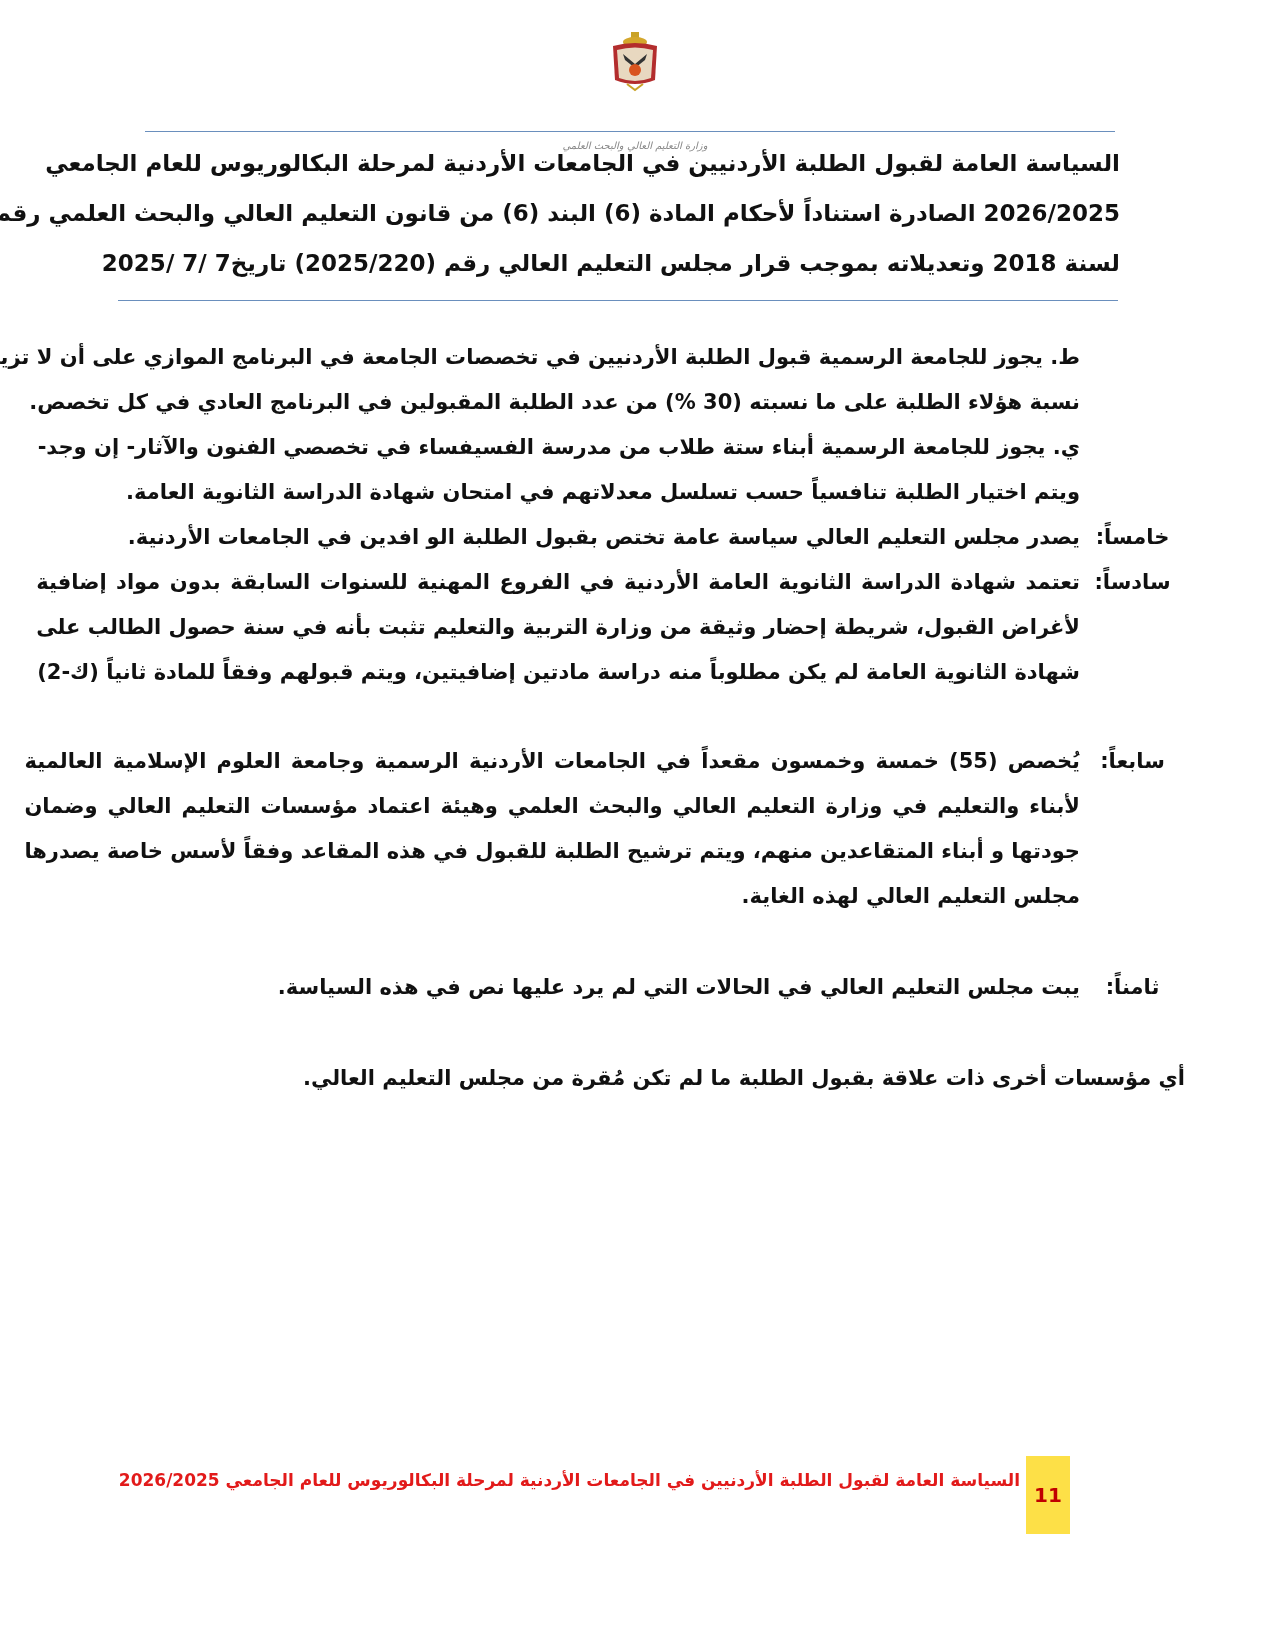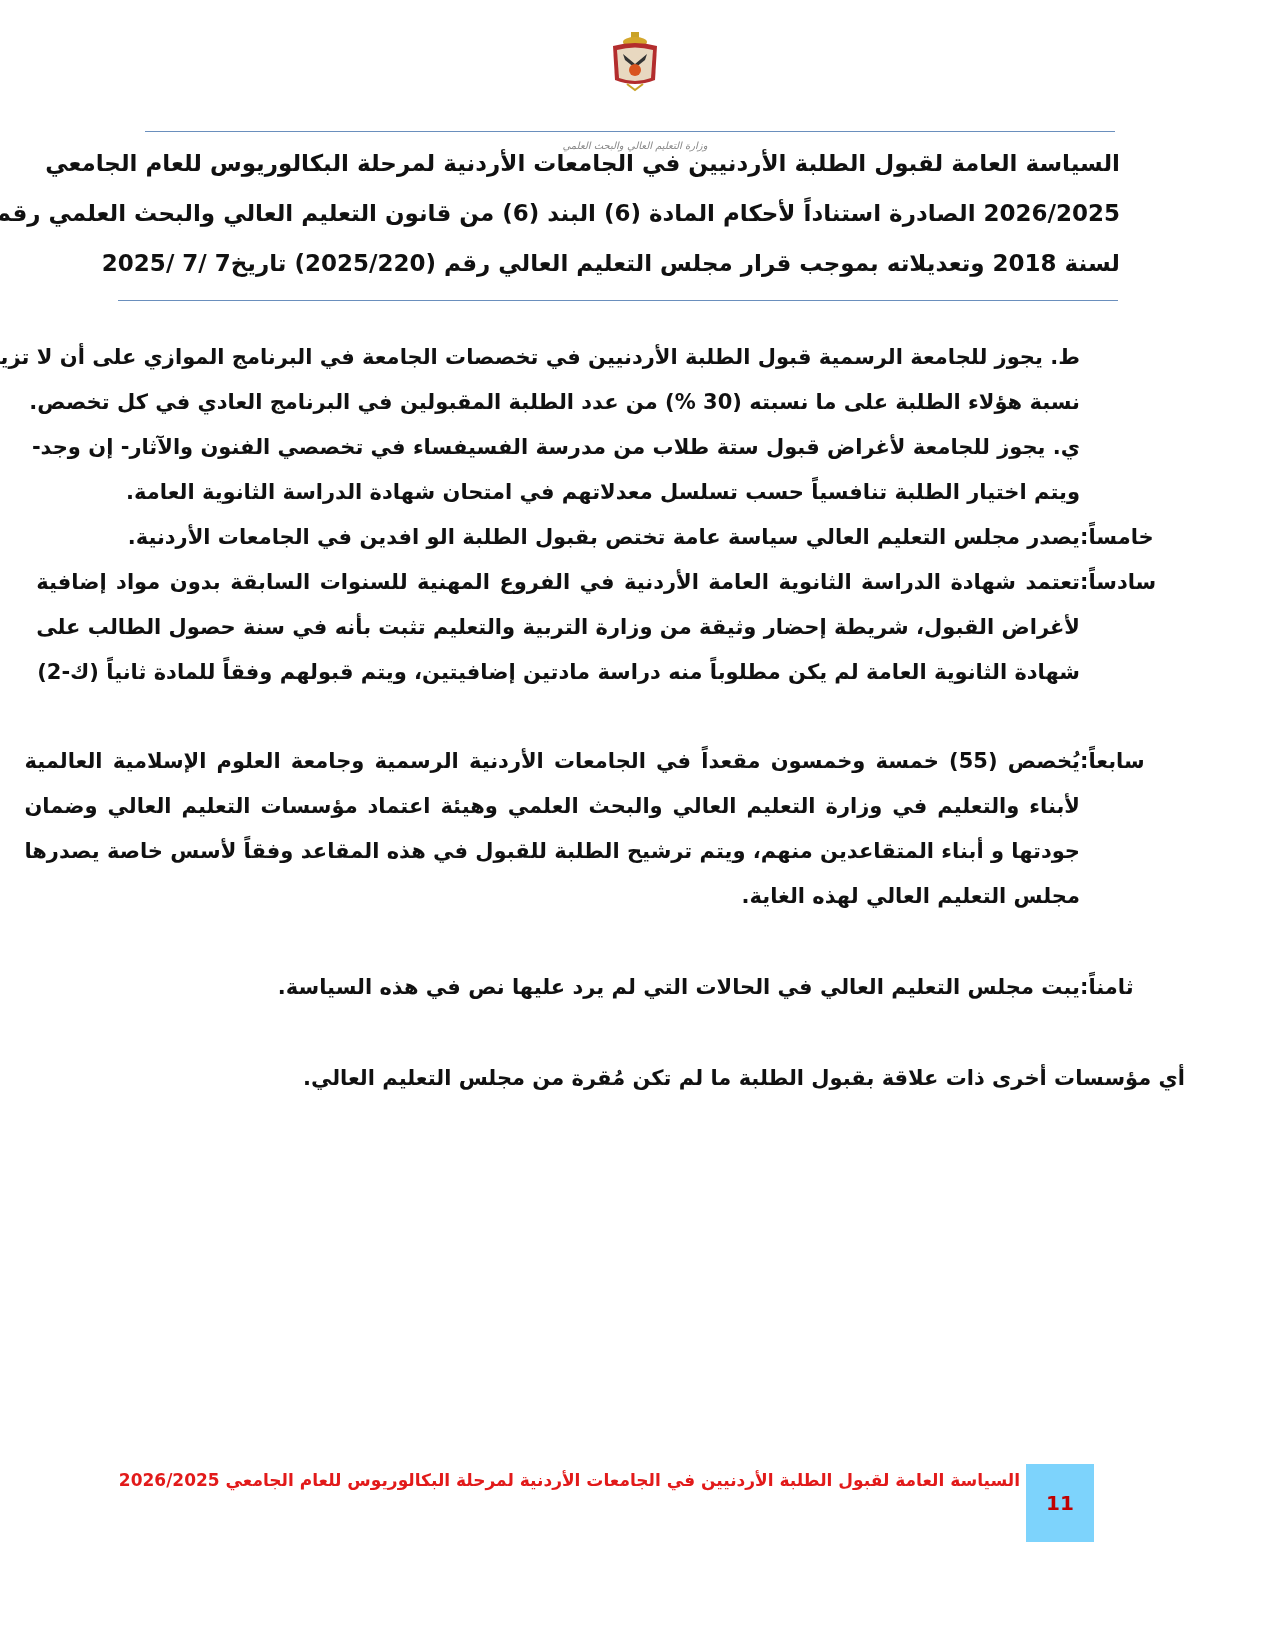--- a/index.html
+++ b/index.html
@@ -17,36 +17,36 @@
   .rule.bottom { left: 118px; width: 1000px; top: 300px; }
 
   .title-block { position: absolute; left: 110px; width: 1010px; top: 138px; direction: rtl;
                  text-align: center; font-weight: bold; font-size: 23px; line-height: 50px; }
   .title-block .line { display: block; white-space: nowrap; }
 
   .body { position: absolute; left: 95px; width: 1090px; top: 335px; direction: rtl;
           font-size: 21px; font-weight: bold; line-height: 45px; }
 
   .para { display: flex; flex-direction: row; }
-  .para .label { width: 105px; flex: 0 0 105px; text-align: left; padding-right: 0; }
+  .para .label { width: 105px; flex: 0 0 105px; text-align: center; padding-right: 0; }
   .para .text { flex: 1; text-align: justify; }
   .para .text .ln { display: block; text-align: justify; text-align-last: justify; white-space: nowrap; }
   .para .text .ln.last { text-align-last: right; }
 
   .sub { margin-right: 105px; }
   .sub .ln { display: block; text-align: justify; text-align-last: justify; white-space: nowrap; }
   .sub .ln.last { text-align-last: right; }
   .gap-md { height: 44px; }
   .gap-lg { height: 46px; }
 
   .footer-title { position: absolute; left: 240px; width: 780px; top: 1470px; direction: rtl;
                   text-align: right; color: #e21a1a; font-weight: bold; font-size: 17px; white-space: nowrap; }
-  .page-box { position: absolute; left: 1026px; top: 1456px; width: 68px; height: 78px;
-              background: #7dd3fc; color: #c00000; font-weight: bold; font-size: 20px;
-              display: flex; align-items: center; justify-content: center; margin-top: 8px; }
+  .page-box { position: absolute; left: 1026px; top: 1456px; width: 44px; height: 78px;
+              background: #fde047; color: #c00000; font-weight: bold; font-size: 20px;
+              display: flex; align-items: center; justify-content: center; }
 </style>
 </head>
 <body>
 
 <div class="page">
 
   <svg class="emblem" viewBox="0 0 60 64">
     <rect x="26" y="2" width="8" height="6" fill="#c9a227"></rect>
     <ellipse cx="30" cy="12" rx="12" ry="5" fill="#d4a72c"></ellipse>
     <path d="M8 16 Q30 10 52 16 L50 50 Q30 58 10 50 Z" fill="#b32d2d"></path>
@@ -68,21 +68,21 @@
   <div class="rule bottom"></div>
 
   <div class="body">
 
     <div class="sub">
       <span class="ln">ط. يجوز للجامعة الرسمية قبول الطلبة الأردنيين في تخصصات الجامعة في البرنامج الموازي على أن لا تزيد</span>
       <span class="ln last">نسبة هؤلاء الطلبة على ما نسبته (30 %) من عدد الطلبة المقبولين في البرنامج العادي في كل تخصص.</span>
     </div>
 
     <div class="sub">
-      <span class="ln">ي. يجوز للجامعة لأغراض قبول ستة طلاب من مدرسة الفسيفساء في تخصصي الفنون والآثار- إن وجد-</span>
+      <span class="ln">ي. يجوز للجامعة الرسمية أبناء ستة طلاب من مدرسة الفسيفساء في تخصصي الفنون والآثار- إن وجد-</span>
       <span class="ln last">ويتم اختيار الطلبة تنافسياً حسب تسلسل معدلاتهم في امتحان شهادة الدراسة الثانوية العامة.</span>
     </div>
 
     <div class="para">
       <div class="label">خامساً:</div>
       <div class="text">
         <span class="ln last">يصدر مجلس التعليم العالي سياسة عامة تختص بقبول الطلبة الو افدين في الجامعات الأردنية.</span>
       </div>
     </div>
 

